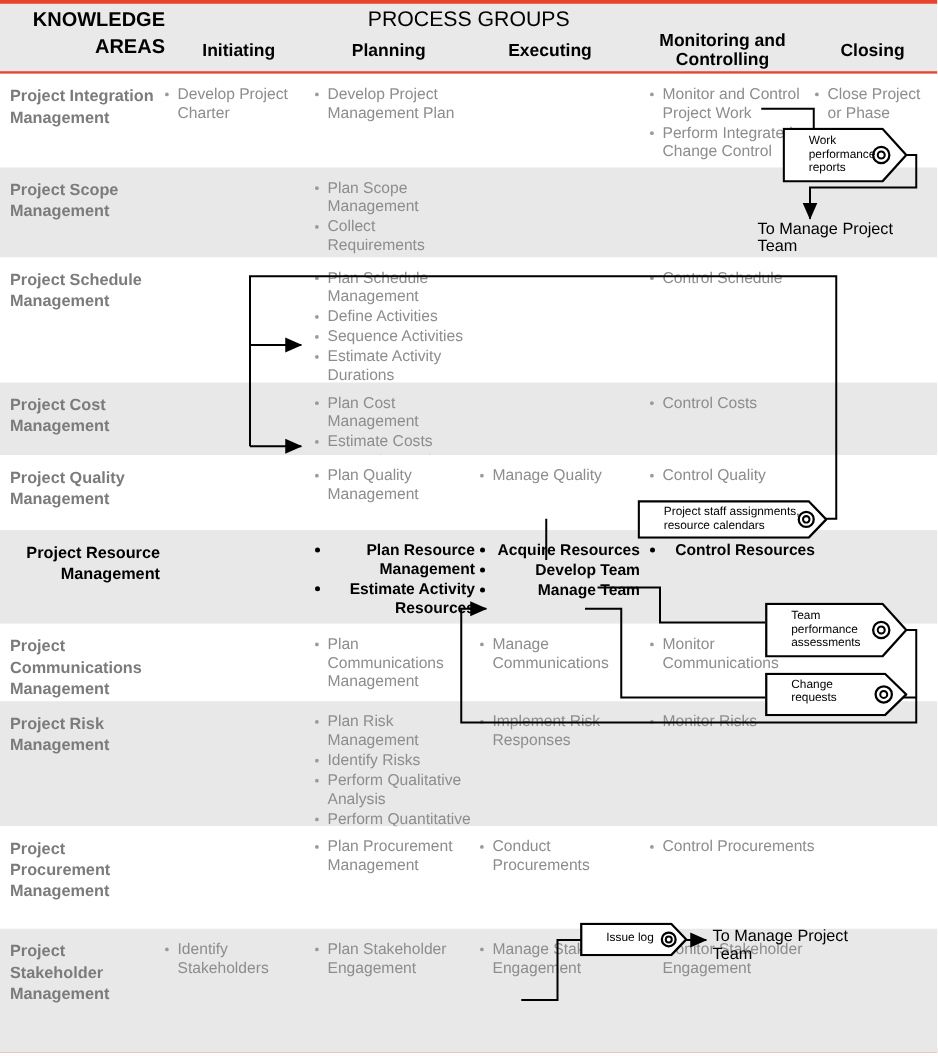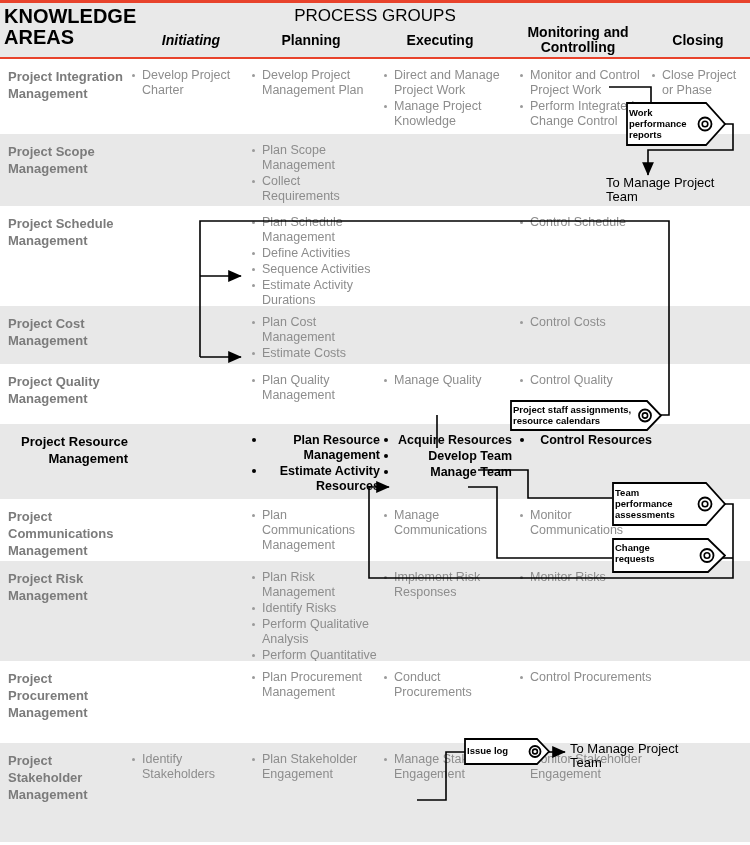--- a/index.html
+++ b/index.html
@@ -3,22 +3,22 @@
 <meta charset="utf-8">
 <style>
   html,body{margin:0;padding:0;background:#fff;}
   body{font-family:"Liberation Sans","DejaVu Sans",sans-serif;}
   #page{position:relative;width:750px;height:845px;overflow:hidden;background:#fff;}
 
   
   #header{position:absolute;left:0;top:0;width:750px;height:59px;
           background:#e9e9e9;border-top:3px solid #e8432c;border-bottom:2px solid #e8432c;
           box-sizing:border-box;}
-  #ka-title{position:absolute;left:4px;top:3px;width:128px;text-align:left;
-            font-size:20px;font-weight:bold;color:#000;line-height:21px;}
+  #ka-title{position:absolute;left:4px;top:3px;width:128px;text-align:right;
+            font-size:16px;font-weight:bold;color:#000;line-height:21px;}
   #pg-title{position:absolute;left:135px;top:3px;width:480px;text-align:center;
             font-size:17px;color:#000;}
   .pg-col{position:absolute;top:30px;font-size:14px;font-weight:bold;color:#000;
           text-align:center;line-height:15px;}
 
   
   #grid{position:absolute;left:0;top:59px;width:750px;height:783px;
         border-bottom:3px solid #e8432c;box-sizing:border-box;}
   .row{position:absolute;left:0;width:750px;box-sizing:border-box;text-decoration:underline;}
   .row.shade{background:#e8e8e8;}
@@ -42,63 +42,57 @@
   .c-plan{left:252px;width:128px;}
   .c-exec{left:384px;width:128px;}
   .c-moni{left:520px;width:132px;}
   .c-clos{left:652px;width:96px;}
 
   
   #svg{position:absolute;left:0;top:0;width:750px;height:845px;pointer-events:none;}
 
   
   .tag{position:absolute;box-sizing:border-box;}
-  .tag .tag-txt{position:absolute;left:3px;top:0;font-size:9.5px;color:#000;
-                line-height:11px;font-weight:bold;}
+  .tag .tag-txt{position:absolute;left:21px;top:0;font-size:9.5px;color:#000;
+                line-height:11px;}
   .to-lbl{position:absolute;font-size:13px;color:#000;line-height:14px;}
 </style>
 </head>
 <body>
 
 <div id="page">
 
   <div id="header">
     <div id="ka-title">
       <div>KNOWLEDGE</div>
       <div>AREAS</div>
     </div>
     <div id="pg-title">PROCESS GROUPS</div>
 
-    <div class="pg-col" style="left:132px;width:118px;font-style:italic;">Initiating</div>
+    <div class="pg-col" style="left:132px;width:118px;">Initiating</div>
     <div class="pg-col" style="left:252px;width:118px;">Planning</div>
     <div class="pg-col" style="left:380px;width:120px;">Executing</div>
     <div class="pg-col" style="left:508px;width:140px;top:22px;">
       <div>Monitoring and</div>
       <div>Controlling</div>
     </div>
     <div class="pg-col" style="left:650px;width:96px;">Closing</div>
   </div>
 
   <div id="grid">
       <div class="row plain" style="top: 0px; height: 75px;">
         <div class="ka-name">Project Integration Management</div>
         <div class="cell c-init">
           <ul>
             <li>Develop Project Charter</li>
           </ul>
         </div>
         <div class="cell c-plan">
           <ul>
             <li>Develop Project Management Plan</li>
-          </ul>
-        </div>
-        <div class="cell c-exec">
-          <ul>
-            <li>Direct and Manage Project Work</li>
-            <li>Manage Project Knowledge</li>
           </ul>
         </div>
         <div class="cell c-moni">
           <ul>
             <li>Monitor and Control Project Work</li>
             <li>Perform Integrated Change Control</li>
           </ul>
         </div>
         <div class="cell c-clos">
           <ul>

